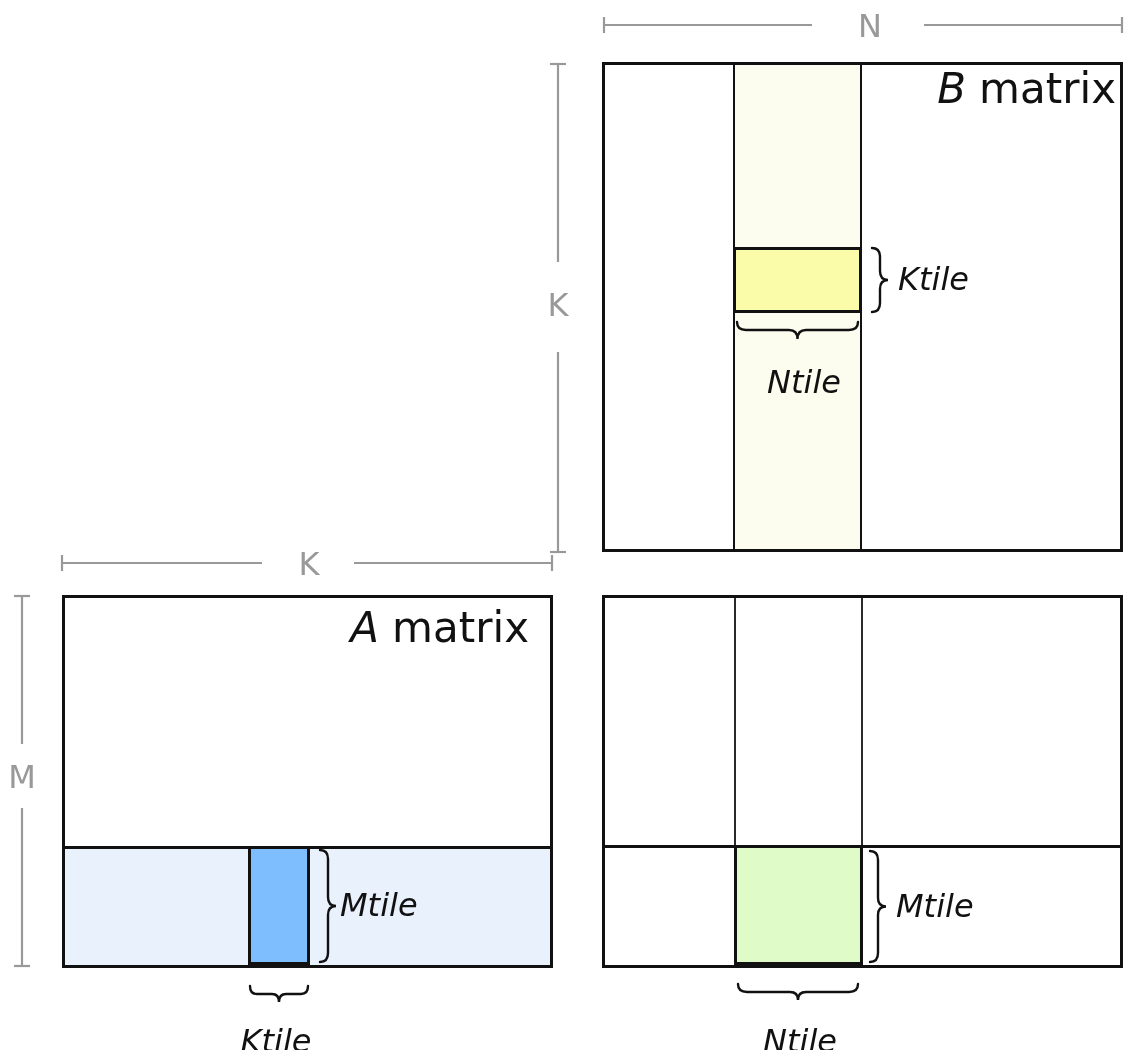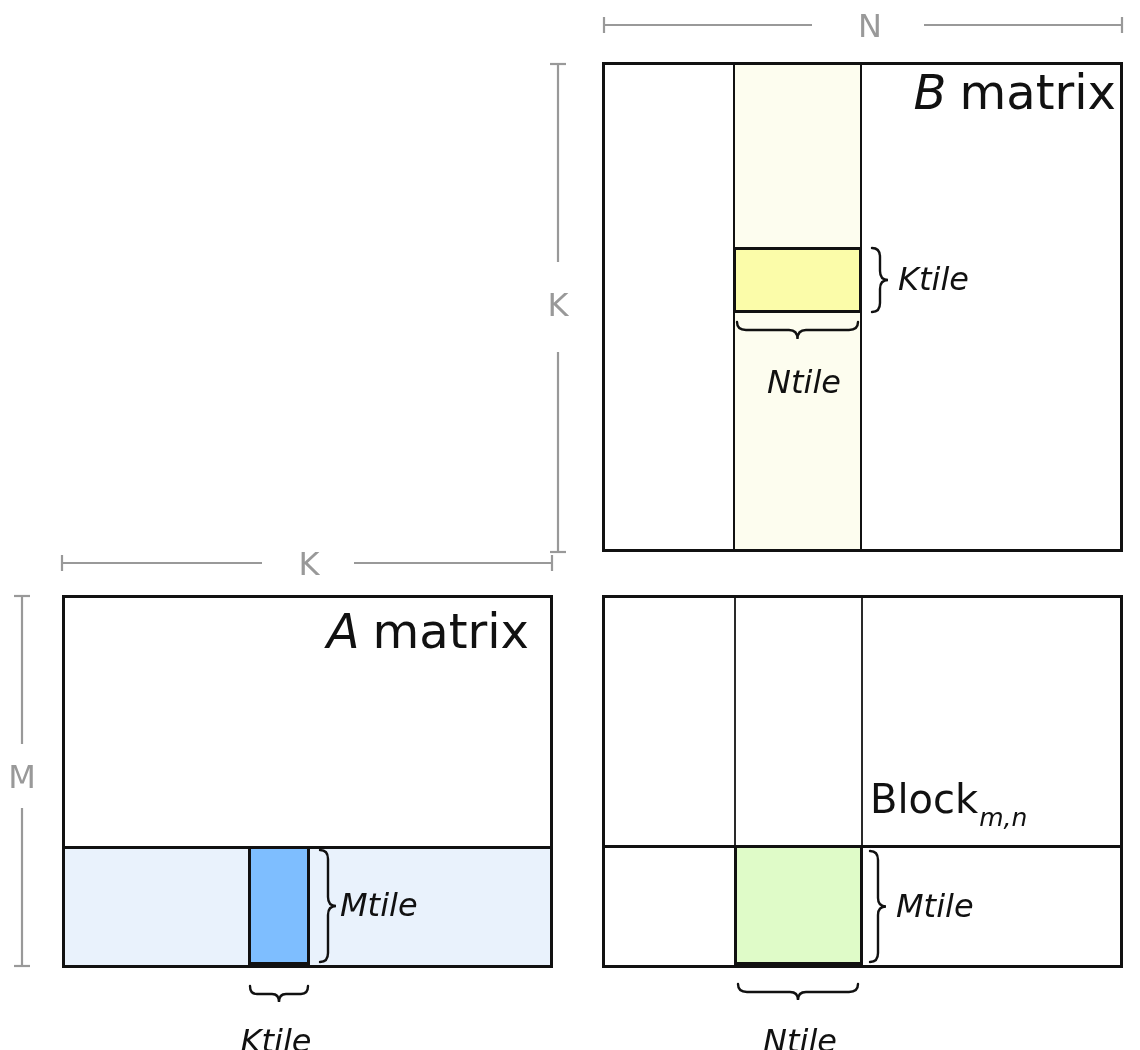--- a/index.html
+++ b/index.html
@@ -16,21 +16,21 @@
   .astrip{position:absolute;left:0;right:0;top:248px;height:119px;
           background:var(--astrip,#E9F2FC);border-top:3px solid var(--line);}
   .atile{position:absolute;left:183px;top:248px;width:62px;height:119px;
          background:var(--atile,#7EBEFF);border:3px solid var(--line);}
   
   .cvline{position:absolute;top:0;width:2px;height:247px;background:var(--thinline,#222);}
   .cdiv{position:absolute;left:0;right:0;top:247px;height:3px;background:var(--line);}
   .ctile{position:absolute;left:129px;top:247px;width:129px;height:120px;
          background:var(--ctile,#DFFBC8);border:3px solid var(--line);}
   
-  .title{position:absolute;font-size:48px;line-height:1.1;color:#111;text-align:right;white-space:nowrap;}
+  .title{position:absolute;font-size:42px;line-height:1.1;color:#111;text-align:right;white-space:nowrap;}
   .title .it{font-style:italic;}
   .title .word{margin-left:13px;}
   .tlabel{position:absolute;font-size:32px;line-height:1.1;font-style:italic;color:#111;white-space:nowrap;}
   .tlabel.center{text-align:center;margin-top:19px;}
   .block{position:absolute;font-size:40px;line-height:1.1;color:#111;white-space:nowrap;}
   .block .sub{font-size:25px;font-style:italic;position:relative;top:13px;left:1px;}
   svg.overlay{position:absolute;left:0;top:0;pointer-events:none;}
   svg text{font-family:"DejaVu Sans","Liberation Sans",sans-serif;font-size:32px;fill:var(--dim,#999);}
 </style>
 </head>
@@ -52,23 +52,20 @@
   </div>
   <div class="title" style="left:229px;top:605px;width:300px">
     <span class="it">A</span><span class="word">matrix</span>
   </div>
 
   <div class="mbox" style="left:602px;top:595px;width:521px;height:373px">
     <div class="cvline" style="left:129px"></div>
     <div class="cvline" style="left:256px"></div>
     <div class="cdiv"></div>
     <div class="ctile"></div>
-  </div>
-  <div class="block" style="left:870px;top:777px">
-    <span>Block</span><span class="sub">m,n</span>
   </div>
 
   <div class="tlabel" style="left:898px;top:262px">Ktile</div>
   <div class="tlabel center" style="left:744px;top:346px;width:120px">Ntile</div>
   <div class="tlabel" style="left:340px;top:888px">Mtile</div>
   <div class="tlabel center" style="left:216px;top:1005px;width:120px">Ktile</div>
   <div class="tlabel" style="left:896px;top:889px">Mtile</div>
   <div class="tlabel center" style="left:740px;top:1005px;width:120px">Ntile</div>
 
   <svg class="overlay" width="1140" height="1050" viewBox="0 0 1140 1050">

